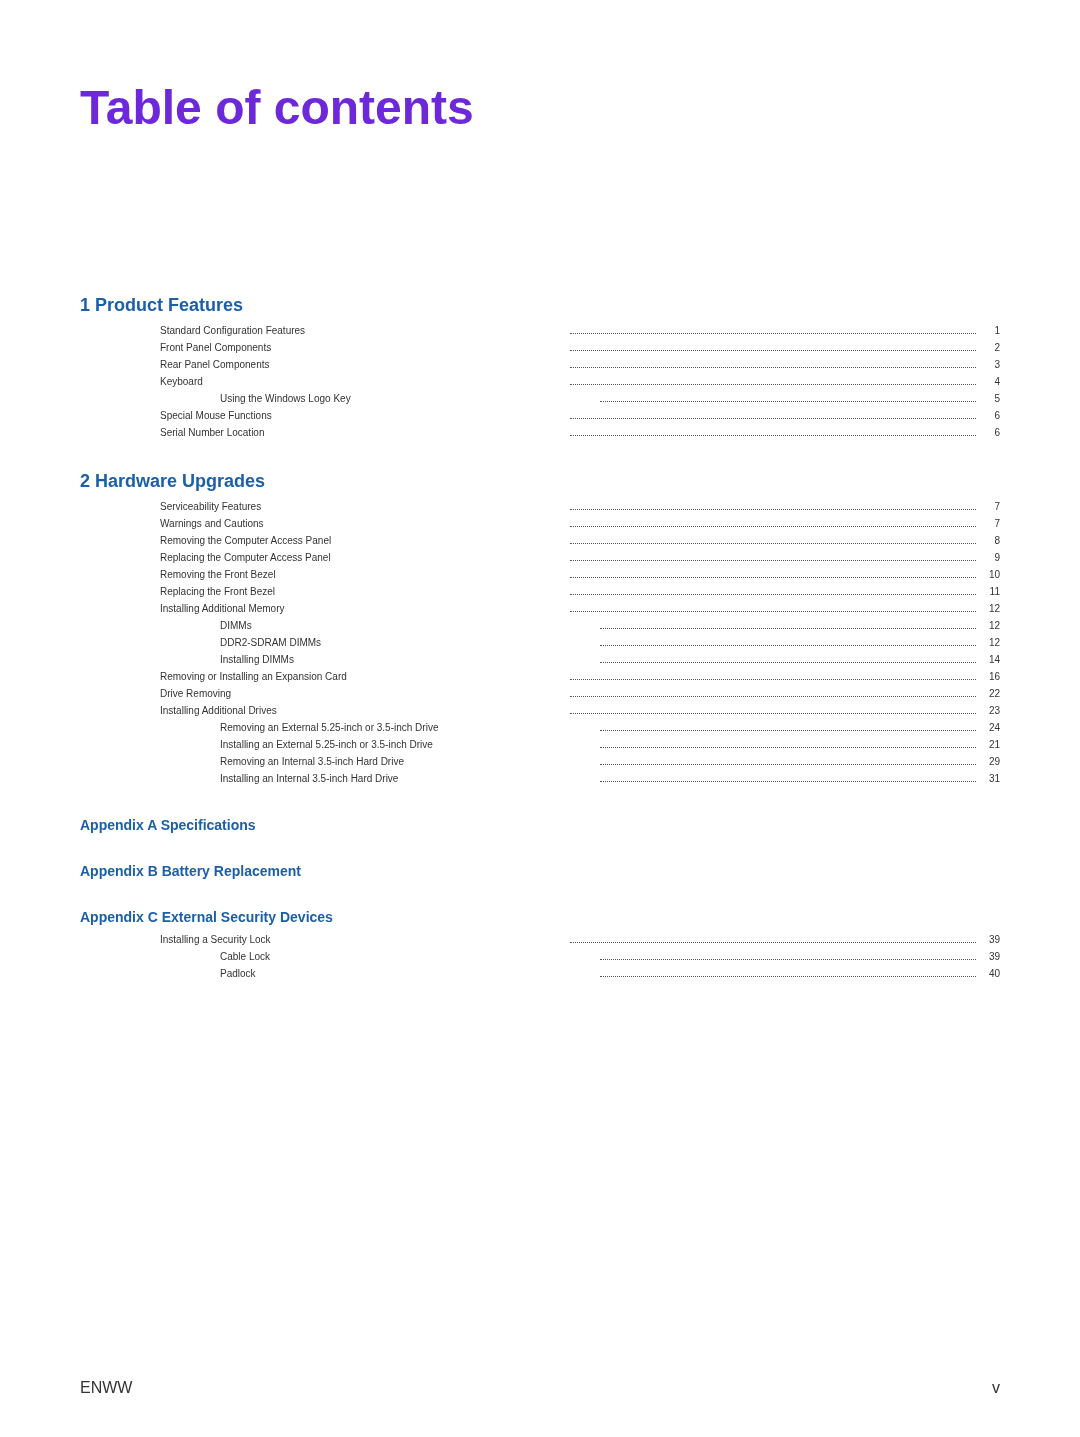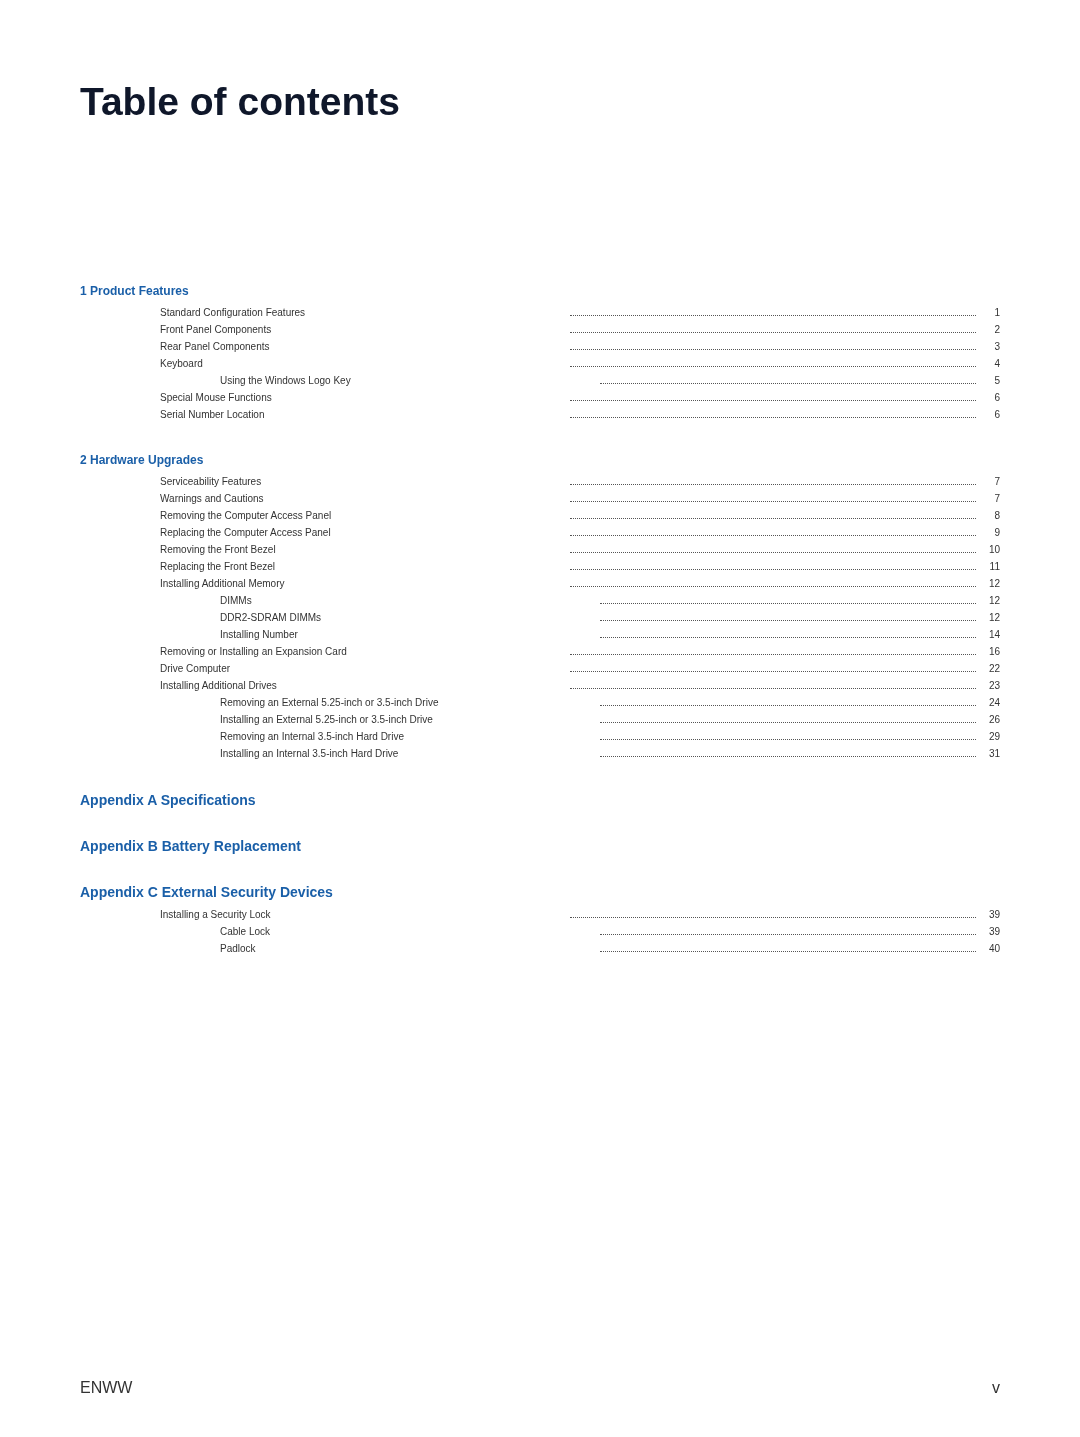--- a/index.html
+++ b/index.html
@@ -16,30 +16,30 @@
       min-height: 1437px;
       position: relative;
     }
 
     .page-container {
       padding: 60px 80px 80px 80px;
       max-width: 1080px;
     }
 
     .page-title {
-      font-size: 39px;
+      font-size: 48px;
       font-weight: bold;
-      color: #0f172a;
+      color: #6d28d9;
       margin-bottom: 160px;
       margin-top: 20px;
     }
 
     .section-heading {
       color: #1a5fa8;
-      font-size: 12px;
+      font-size: 18px;
       font-weight: bold;
       margin-bottom: 6px;
       margin-top: 30px;
     }
 
     .toc-section {
       margin-bottom: 30px;
     }
 
     .toc-entries {
@@ -192,48 +192,48 @@
             <span class="toc-label">DIMMs</span>
             <span class="toc-dots"></span>
             <span class="toc-page">12</span>
           </div>
           <div class="toc-entry indent-2">
             <span class="toc-label">DDR2-SDRAM DIMMs</span>
             <span class="toc-dots"></span>
             <span class="toc-page">12</span>
           </div>
           <div class="toc-entry indent-2">
-            <span class="toc-label">Installing Number</span>
+            <span class="toc-label">Installing DIMMs</span>
             <span class="toc-dots"></span>
             <span class="toc-page">14</span>
           </div>
           <div class="toc-entry indent-1">
             <span class="toc-label">Removing or Installing an Expansion Card</span>
             <span class="toc-dots"></span>
             <span class="toc-page">16</span>
           </div>
           <div class="toc-entry indent-1">
-            <span class="toc-label">Drive Computer</span>
+            <span class="toc-label">Drive Removing</span>
             <span class="toc-dots"></span>
             <span class="toc-page">22</span>
           </div>
           <div class="toc-entry indent-1">
             <span class="toc-label">Installing Additional Drives</span>
             <span class="toc-dots"></span>
             <span class="toc-page">23</span>
           </div>
           <div class="toc-entry indent-2">
             <span class="toc-label">Removing an External 5.25-inch or 3.5-inch Drive</span>
             <span class="toc-dots"></span>
             <span class="toc-page">24</span>
           </div>
           <div class="toc-entry indent-2">
             <span class="toc-label">Installing an External 5.25-inch or 3.5-inch Drive</span>
             <span class="toc-dots"></span>
-            <span class="toc-page">26</span>
+            <span class="toc-page">21</span>
           </div>
           <div class="toc-entry indent-2">
             <span class="toc-label">Removing an Internal 3.5-inch Hard Drive</span>
             <span class="toc-dots"></span>
             <span class="toc-page">29</span>
           </div>
           <div class="toc-entry indent-2">
             <span class="toc-label">Installing an Internal 3.5-inch Hard Drive</span>
             <span class="toc-dots"></span>
             <span class="toc-page">31</span>

